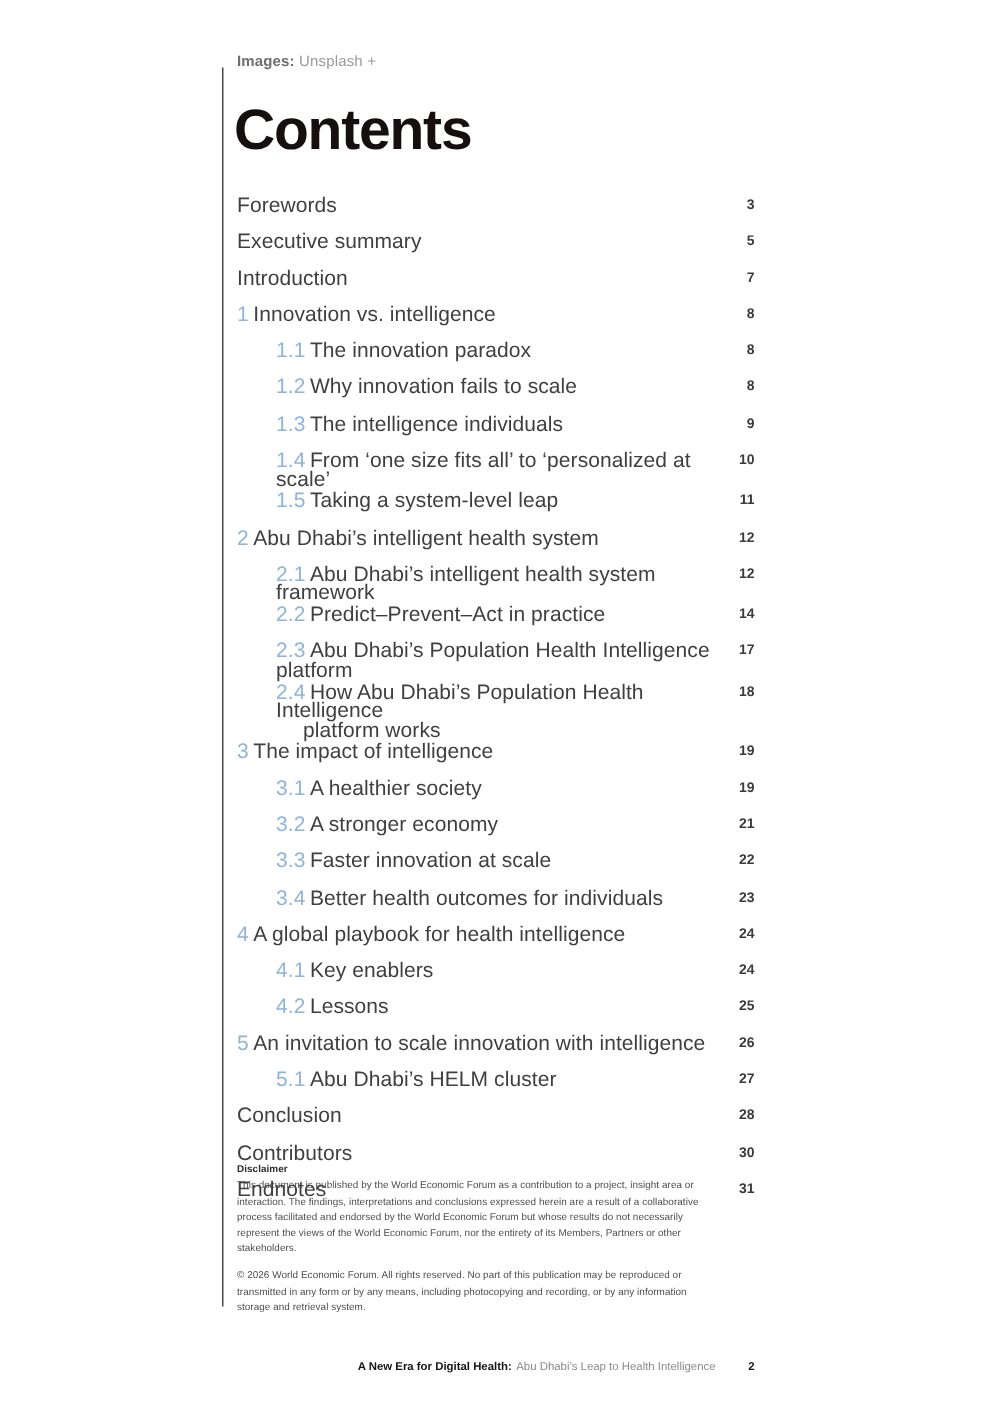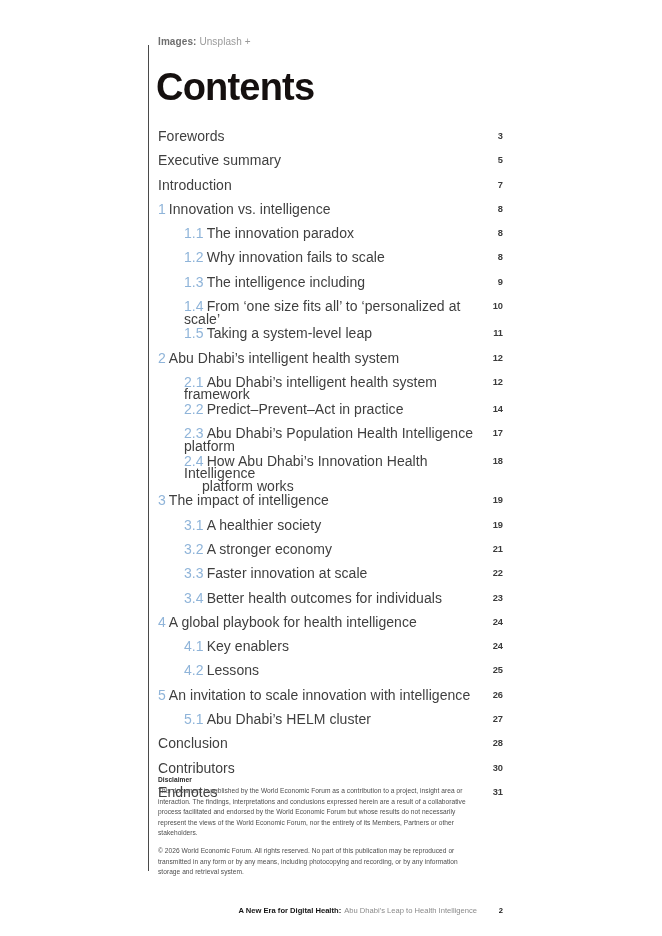--- a/index.html
+++ b/index.html
@@ -181,21 +181,21 @@
       </div>
       <div class="toc-row lvl2">
         <div class="toc-label"><span class="toc-num">1.1</span><span>The innovation paradox</span></div>
         <div class="toc-page">8</div>
       </div>
       <div class="toc-row lvl2">
         <div class="toc-label"><span class="toc-num">1.2</span><span>Why innovation fails to scale</span></div>
         <div class="toc-page">8</div>
       </div>
       <div class="toc-row lvl2">
-        <div class="toc-label"><span class="toc-num">1.3</span><span>The intelligence including</span></div>
+        <div class="toc-label"><span class="toc-num">1.3</span><span>The intelligence individuals</span></div>
         <div class="toc-page">9</div>
       </div>
       <div class="toc-row lvl2">
         <div class="toc-label"><span class="toc-num">1.4</span><span>From ‘one size fits all’ to ‘personalized at scale’</span></div>
         <div class="toc-page">10</div>
       </div>
       <div class="toc-row lvl2">
         <div class="toc-label"><span class="toc-num">1.5</span><span>Taking a system-level leap</span></div>
         <div class="toc-page">11</div>
       </div>
@@ -209,21 +209,21 @@
       </div>
       <div class="toc-row lvl2">
         <div class="toc-label"><span class="toc-num">2.2</span><span>Predict–Prevent–Act in practice</span></div>
         <div class="toc-page">14</div>
       </div>
       <div class="toc-row lvl2">
         <div class="toc-label"><span class="toc-num">2.3</span><span>Abu Dhabi’s Population Health Intelligence platform</span></div>
         <div class="toc-page">17</div>
       </div>
       <div class="toc-row lvl2">
-        <div class="toc-label"><span class="toc-num">2.4</span><span>How Abu Dhabi’s Innovation Health Intelligence</span><span class="wrap2">platform works</span></div>
+        <div class="toc-label"><span class="toc-num">2.4</span><span>How Abu Dhabi’s Population Health Intelligence</span><span class="wrap2">platform works</span></div>
         <div class="toc-page">18</div>
       </div>
       <div class="toc-row lvl1">
         <div class="toc-label"><span class="toc-num">3</span><span>The impact of intelligence</span></div>
         <div class="toc-page">19</div>
       </div>
       <div class="toc-row lvl2">
         <div class="toc-label"><span class="toc-num">3.1</span><span>A healthier society</span></div>
         <div class="toc-page">19</div>
       </div>

